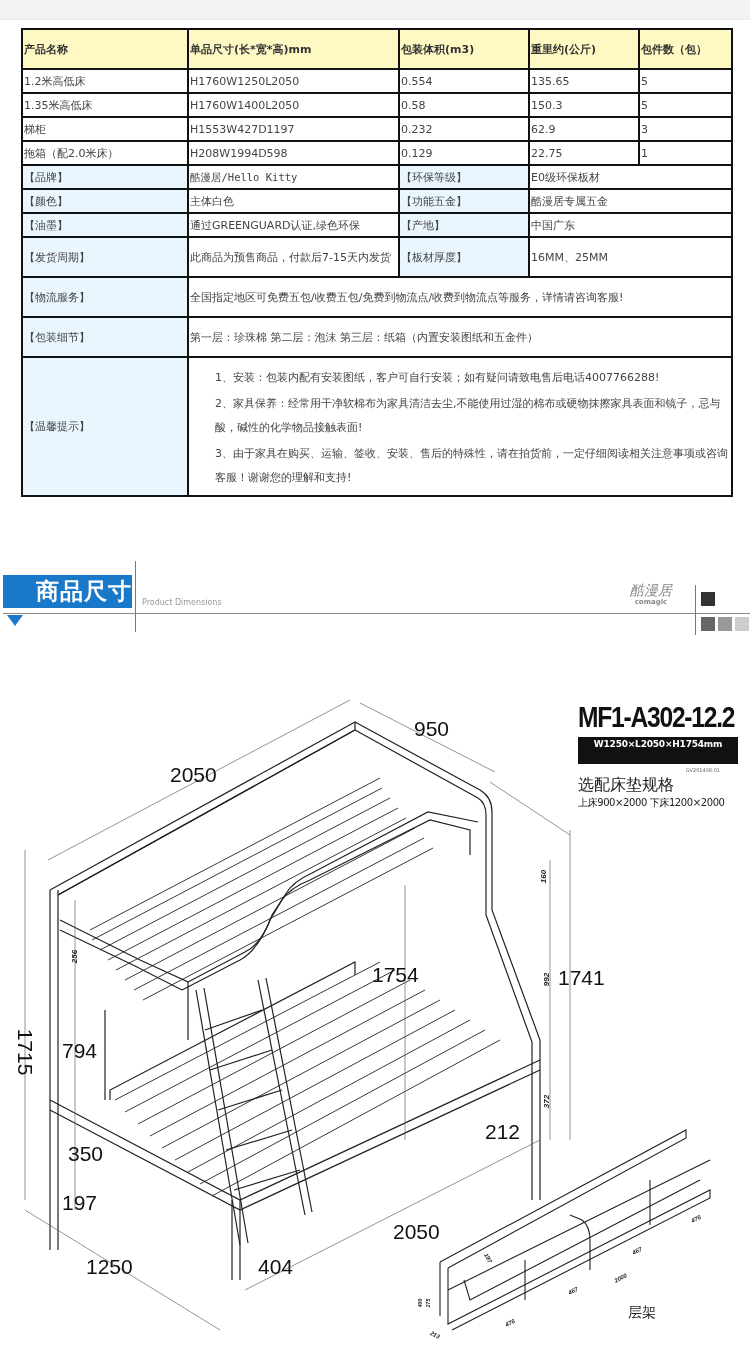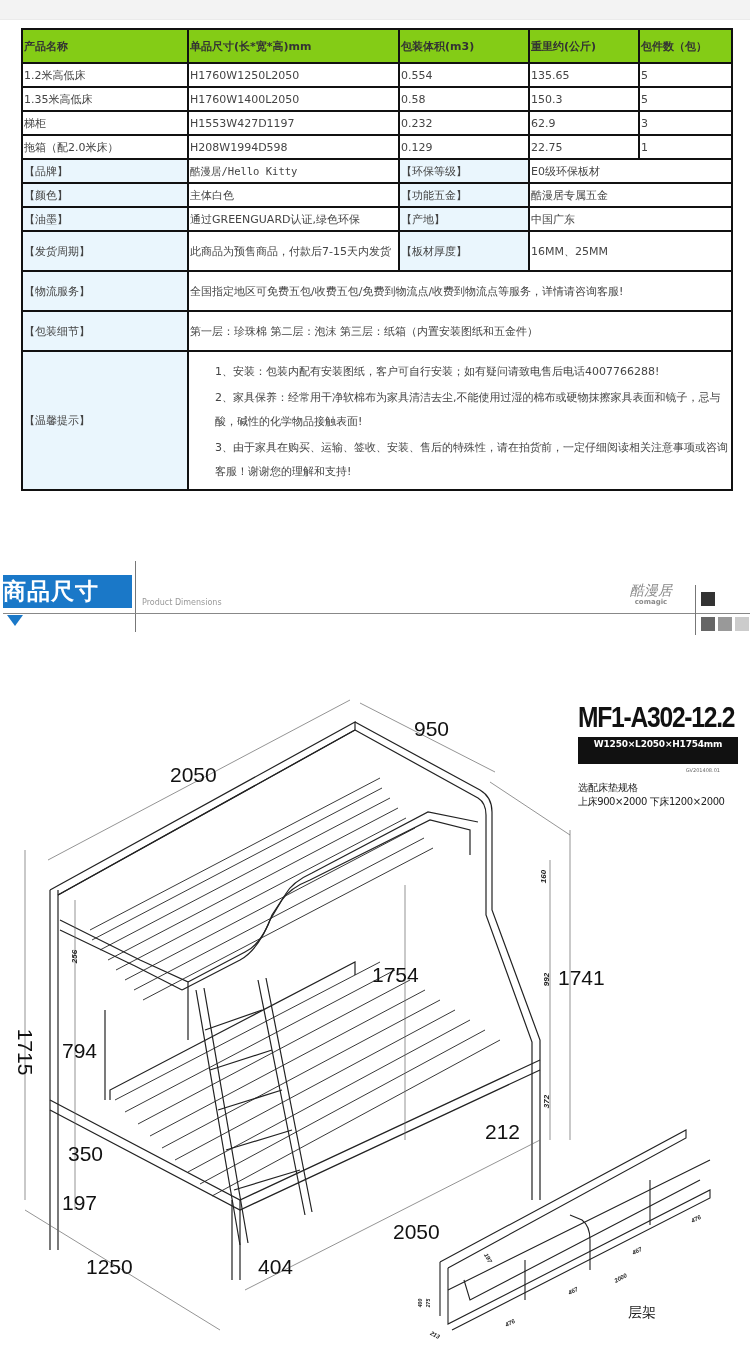--- a/index.html
+++ b/index.html
@@ -4,46 +4,46 @@
 <style>
   * { box-sizing: border-box; margin: 0; padding: 0; }
   html, body { width: 750px; height: 1370px; background: #ffffff; overflow: hidden; }
   body { font-family: "DejaVu Sans", sans-serif; color: #333; position: relative; }
 
   .top-strip { position: absolute; left: 0; top: 0; width: 750px; height: 20px; background: #f3f3f3; border-bottom: 1px solid #ebebeb; }
 
   table.spec { position: absolute; left: 21px; top: 28px; width: 710px; border-collapse: collapse; table-layout: fixed; font-size: 11px; }
   table.spec td { border: 2px solid #111; padding: 0 1px; height: 24px; vertical-align: middle; line-height: 15px; color: #444; overflow: hidden; white-space: nowrap; }
   table.spec td.lbl { background: #eaf6fd; }
-  table.spec tr.head td { background: #84cc16; font-weight: bold; height: 34px; color: #333; font-size: 11px; }
+  table.spec tr.head td { background: #fef9c3; font-weight: bold; height: 40px; color: #333; font-size: 11px; border-radius: 7px; }
   table.spec td.red { color: #d40000; }
   table.spec td.mono { font-family: "DejaVu Sans Mono", monospace; font-size: 10.5px; }
   table.spec td.wrap { white-space: normal; }
   table.spec tr.tall td { height: 40px; }
   table.spec tr.xtall td { height: 40px; }
   table.spec tr.notes td { height: 139px; }
   .notes-text { line-height: 24px; white-space: normal; padding-top: 2px; font-size: 11px; padding-left: 25px; }
 
   .sec-header { position: absolute; left: 0; top: 555px; width: 750px; height: 80px; }
-  .sec-title { position: absolute; left: 3px; top: 20px; width: 129px; height: 33px; background: #1a78c8; color: #fff; font-weight: bold; font-size: 23px; line-height: 33px; text-align: left; letter-spacing: 1px; }
+  .sec-title { position: absolute; left: 3px; top: 20px; width: 129px; height: 33px; background: #1a78c8; color: #fff; font-weight: bold; font-size: 23px; line-height: 33px; text-align: right; letter-spacing: 1px; }
   .sec-tri { position: absolute; left: 7px; top: 60px; width: 0; height: 0; border-left: 8px solid transparent; border-right: 8px solid transparent; border-top: 11px solid #1a78c8; }
   .sec-line { position: absolute; left: 3px; top: 58px; width: 747px; height: 1px; background: #888; }
   .sec-vline-l { position: absolute; left: 135px; top: 6px; width: 1px; height: 71px; background: #777; }
   .sec-sub { position: absolute; left: 142px; top: 43px; font-size: 8px; color: #999; }
   .brand { position: absolute; left: 630px; top: 28px; text-align: center; color: #888; }
   .brand-cn { font-size: 14px; font-style: italic; line-height: 15px; }
   .brand-en { font-size: 7px; font-weight: bold; line-height: 9px; }
   .sec-vline-r { position: absolute; left: 695px; top: 30px; width: 1px; height: 50px; background: #777; }
   .sq { position: absolute; width: 14px; height: 14px; }
 
   .model-box { position: absolute; left: 578px; top: 700px; width: 170px; }
   .model-no { font-family: "Liberation Sans", sans-serif; font-weight: bold; font-size: 30px; letter-spacing: -1.5px; color: #111; transform: scaleX(0.82); transform-origin: left; white-space: nowrap; line-height: 34px; }
   .model-dim { margin-top: 3px; width: 160px; height: 27px; background: #111; color: #fff; font-size: 9px; font-weight: bold; line-height: 15px; text-align: center; letter-spacing: -0.2px; }
   .model-code { font-size: 5px; color: #666; text-align: right; width: 142px; margin-top: 3px; }
-  .mattress-title { margin-top: 8px; font-size: 10px; color: #222; }
+  .mattress-title { margin-top: 2px; font-size: 16px; color: #222; }
   .mattress-spec { font-size: 10px; color: #222; letter-spacing: -0.4px; }
 
   .drawing { position: absolute; left: 0; top: 640px; width: 750px; height: 730px; }
   .dim { position: absolute; font-family: "Liberation Sans", sans-serif; font-size: 21px; color: #111; }
   .dim-sm { position: absolute; font-family: "Liberation Sans", sans-serif; font-size: 8px; font-style: italic; font-weight: bold; color: #222; }
   .shelf-label { position: absolute; left: 628px; top: 1304px; font-size: 14px; color: #222; }
 </style>
 </head>
 <body>
 

